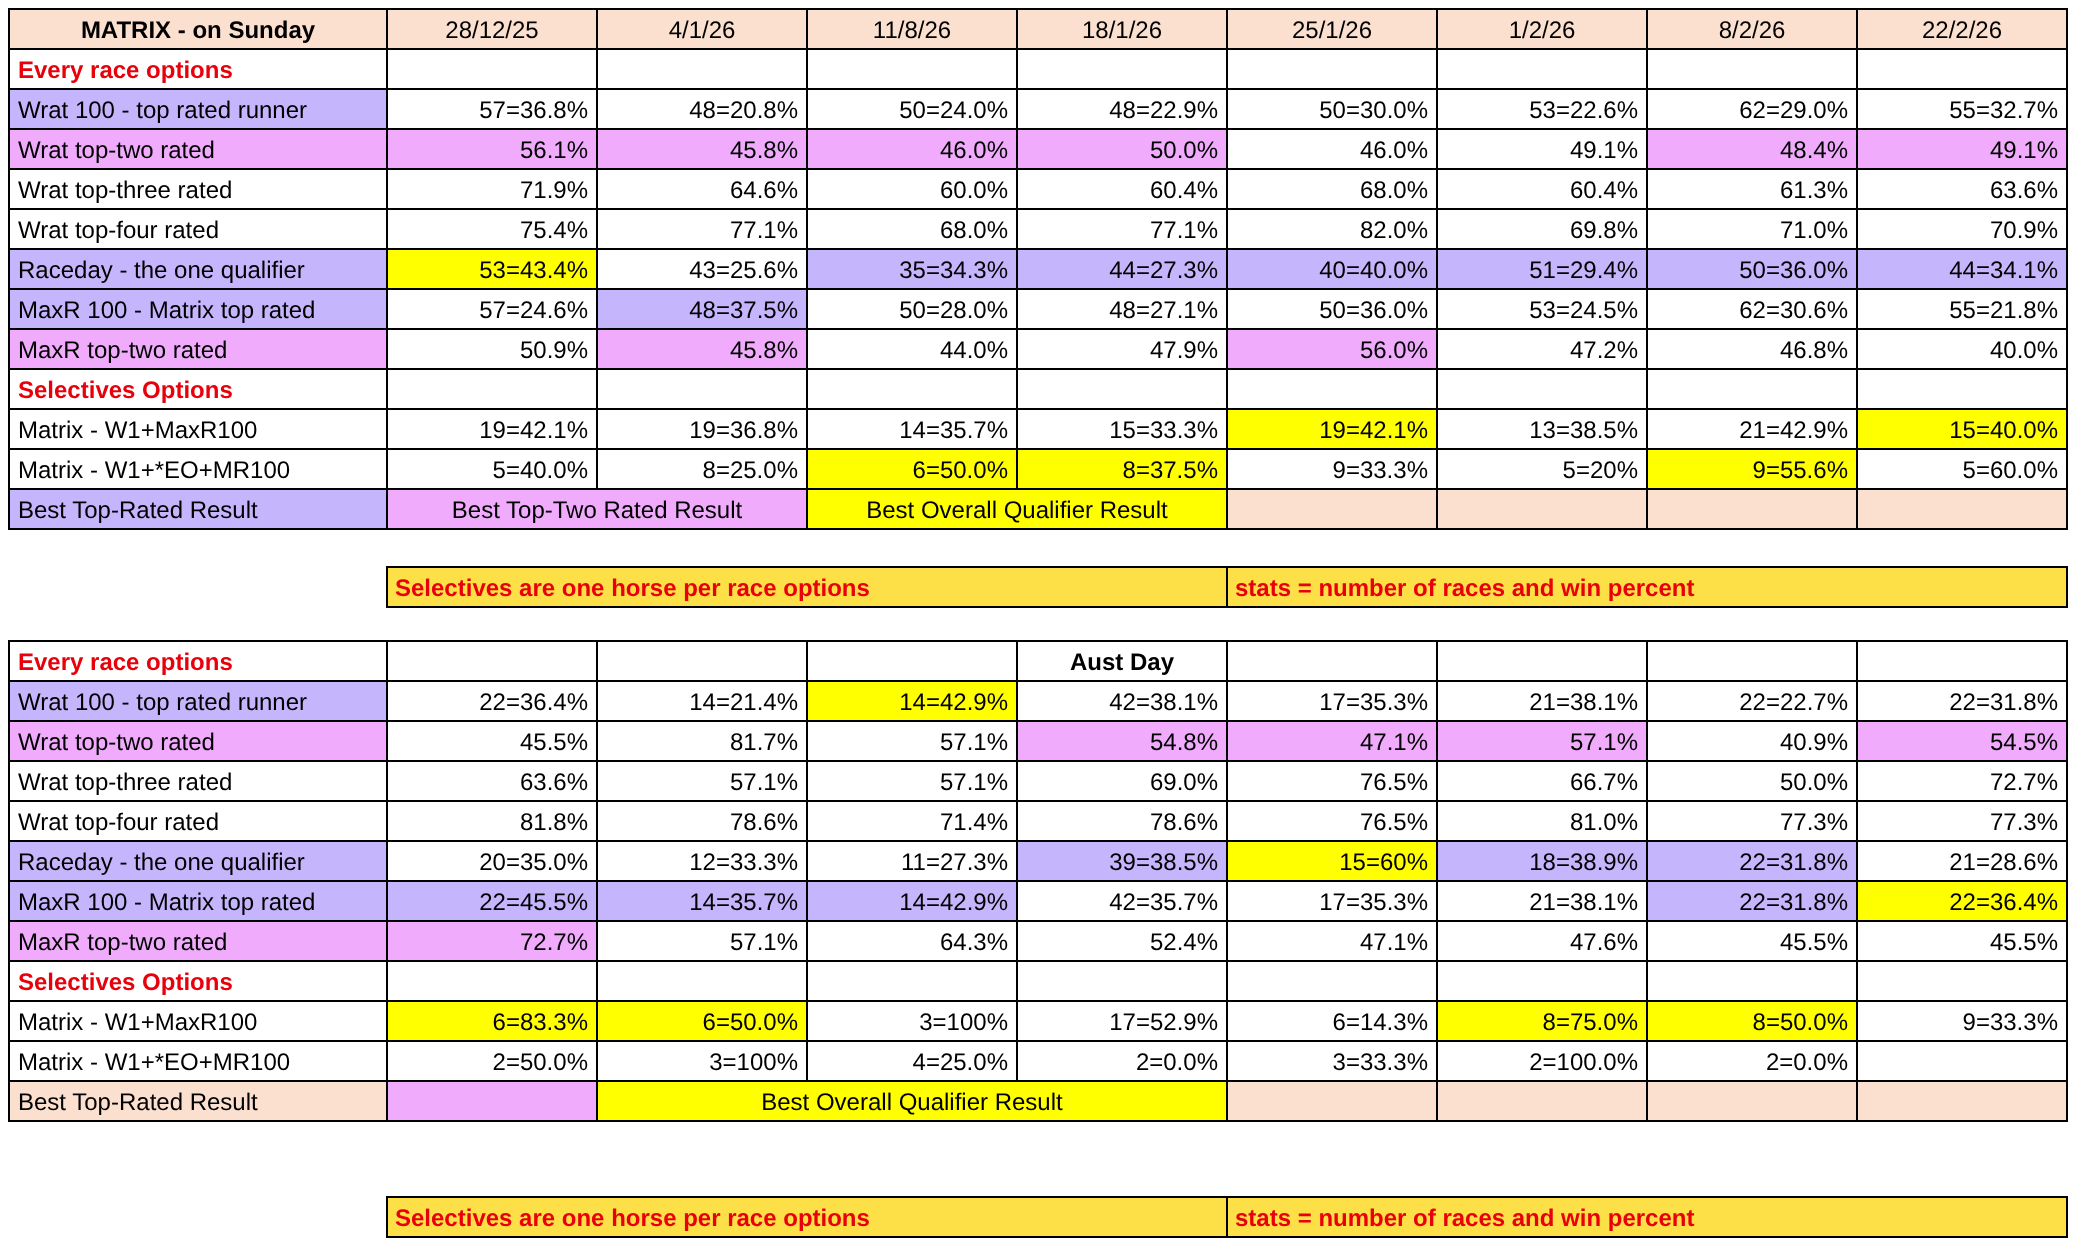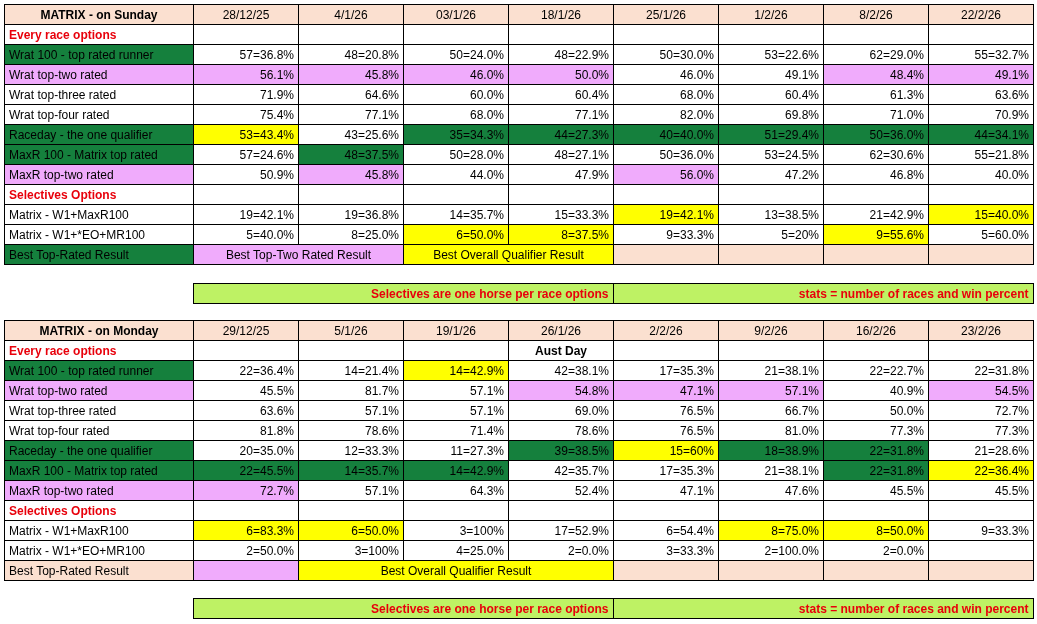--- a/index.html
+++ b/index.html
@@ -6,27 +6,27 @@
   body{width:1037px;height:624px;font-family:"Liberation Sans",sans-serif;font-size:12px;color:#000;}
   .sheet{position:relative;width:1037px;height:624px;}
   table{border-collapse:collapse;table-layout:fixed;}
   td{border:1px solid #000;height:19px;padding:0 4px;overflow:hidden;white-space:nowrap;}
   .lbl{text-align:left;}
   .num{text-align:right;}
   .ctr{text-align:center;}
   .hdr{font-weight:normal;text-align:center;background:#fbe0d0;}
   .hdr-title{font-weight:bold;text-align:center;background:#fbe0d0;}
   .sect{font-weight:bold;color:#e8000b;text-align:left;}
-  .bl{background:#15803d;}
+  .bl{background:#c4b5fd;}
   .gr{background:#f0abfc;margin-left:44px;}
   .yl{background:#ffff00;}
   .pk{background:#fbe0d0;}
   .wh{background:#ffffff;}
   .bold{font-weight:bold;}
-  .merge-note{font-weight:bold;color:#e8000b;text-align:right;background:#bef264;}
+  .merge-note{font-weight:bold;color:#e8000b;text-align:left;background:#fde047;}
   .merge-ctr{text-align:center;}
 </style>
 </head>
 <body>
 
 <div class="sheet">
 
   <table style="position:absolute;left:4px;top:4px;width:1029px;">
     <colgroup>
       <col style="width:189px">
@@ -37,21 +37,21 @@
         <col style="width:105px">
         <col style="width:105px">
         <col style="width:105px">
         <col style="width:105px">
     </colgroup>
     <tbody>
       <tr>
         <td class="hdr-title">MATRIX - on Sunday</td>
         <td class="hdr">28/12/25</td>
         <td class="hdr">4/1/26</td>
-        <td class="hdr">03/1/26</td>
+        <td class="hdr">11/8/26</td>
         <td class="hdr">18/1/26</td>
         <td class="hdr">25/1/26</td>
         <td class="hdr">1/2/26</td>
         <td class="hdr">8/2/26</td>
         <td class="hdr">22/2/26</td>
       </tr>
       <tr>
         <td class="sect wh">Every race options</td>
         <td class="wh"></td>
           <td class="wh"></td>
@@ -212,31 +212,20 @@
         <col style="width:105px">
         <col style="width:105px">
       <col style="width:105px">
         <col style="width:105px">
         <col style="width:105px">
         <col style="width:105px">
         <col style="width:105px">
     </colgroup>
     <tbody>
       <tr>
-        <td class="hdr-title">MATRIX - on Monday</td>
-        <td class="hdr">29/12/25</td>
-        <td class="hdr">5/1/26</td>
-        <td class="hdr">19/1/26</td>
-        <td class="hdr">26/1/26</td>
-        <td class="hdr">2/2/26</td>
-        <td class="hdr">9/2/26</td>
-        <td class="hdr">16/2/26</td>
-        <td class="hdr">23/2/26</td>
-      </tr>
-      <tr>
         <td class="sect wh">Every race options</td>
         <td class="wh"></td>
           <td class="wh"></td>
         <td class="wh"></td>
         <td class="ctr wh bold">Aust Day</td>
         <td class="wh"></td>
           <td class="wh"></td>
         <td class="wh"></td>
           <td class="wh"></td>
       </tr>
@@ -327,21 +316,21 @@
           <td class="wh"></td>
         <td class="wh"></td>
           <td class="wh"></td>
       </tr>
       <tr>
         <td class="lbl wh">Matrix - W1+MaxR100</td>
         <td class="num yl">6=83.3%</td>
         <td class="num yl">6=50.0%</td>
         <td class="num wh">3=100%</td>
         <td class="num wh">17=52.9%</td>
-        <td class="num wh">6=54.4%</td>
+        <td class="num wh">6=14.3%</td>
         <td class="num yl">8=75.0%</td>
         <td class="num yl">8=50.0%</td>
         <td class="num wh">9=33.3%</td>
       </tr>
       <tr>
         <td class="lbl wh">Matrix - W1+*EO+MR100</td>
         <td class="num wh">2=50.0%</td>
         <td class="num wh">3=100%</td>
         <td class="num wh">4=25.0%</td>
         <td class="num wh">2=0.0%</td>

